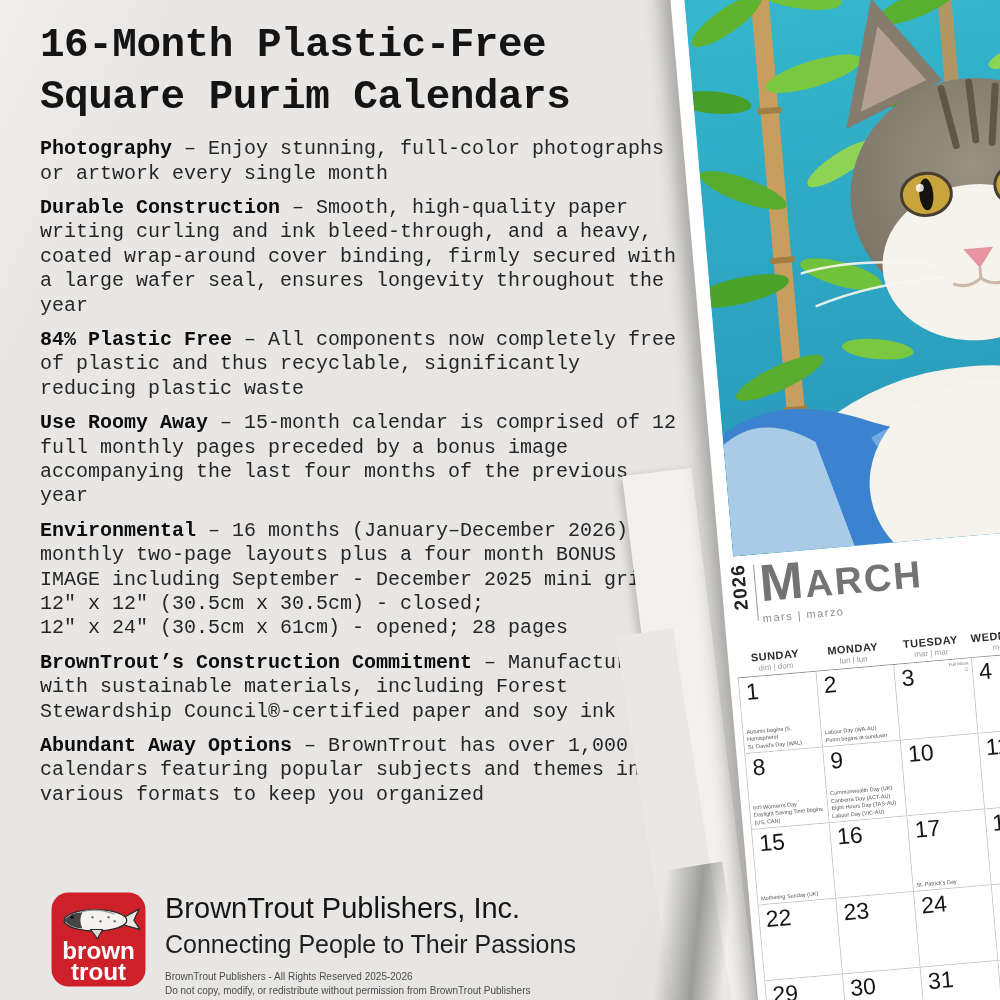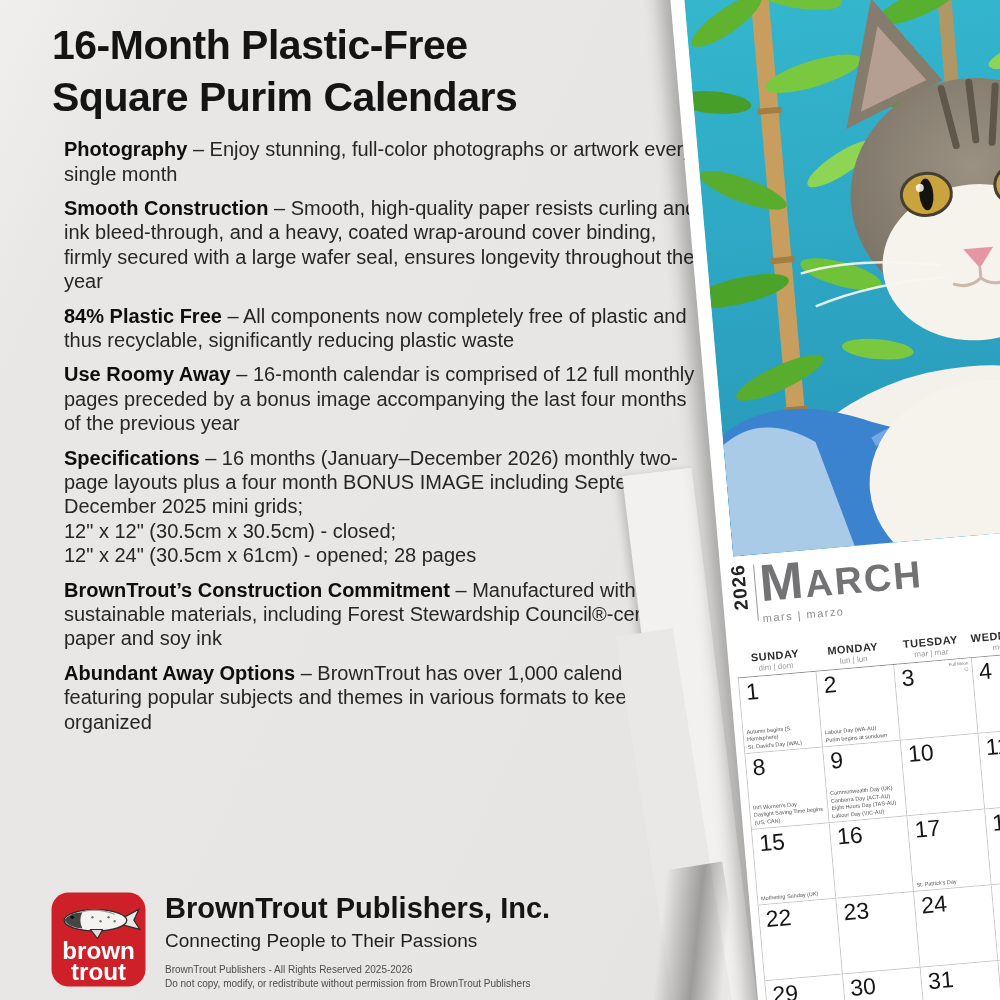--- a/index.html
+++ b/index.html
@@ -2,31 +2,31 @@
 <html><head>
 <meta charset="utf-8">
 <style>
   html,body{margin:0;padding:0;}
   body{
     width:1000px;height:1000px;position:relative;overflow:hidden;
     background:linear-gradient(115deg,#f0efed 0%,#e8e7e5 12%,#e7e6e4 55%,#e2e1df 100%);
     font-family:"Liberation Sans",sans-serif;
   }
   
-  .description{position:absolute;left:52px;top:20px;width:648px;color:#232323;}
+  .description{position:absolute;left:40px;top:20px;width:648px;color:#232323;font-family:Liberation Mono, monospace;}
   .page-title{font-size:41px;line-height:1.26;font-weight:700;color:#141414;letter-spacing:-0.5px;margin:0 0 14px 0;}
-  .feature{font-size:20px;line-height:1.22;margin:0 0 10px 12px;color:#262626;}
+  .feature{font-size:20px;line-height:1.22;margin:0 0 10px 0;color:#262626;}
   .fh{font-weight:700;color:#0e0e0e;}
   .spec-line{font-size:20px;line-height:1.22;}
   
   .footer{position:absolute;left:50px;top:891px;width:645px;display:flex;gap:18px;align-items:flex-start;}
   .logo{width:97px;height:97px;flex:0 0 auto;}
   .footer-text{padding-top:2px;}
-  .company{font-size:29px;font-weight:700;color:#151515;line-height:1.1;}
-  .tagline{font-size:19px;color:#1f1f1f;margin-top:5px;}
+  .company{font-size:29px;font-weight:400;color:#151515;line-height:1.1;}
+  .tagline{font-size:25px;color:#1f1f1f;margin-top:5px;}
   .rights{font-size:10px;color:#4c4c4c;margin-top:11px;line-height:1.45;}
   .notice{font-size:10px;color:#4c4c4c;line-height:1.45;}
   
   .stack-a{position:absolute;left:656px;top:470px;width:70px;height:560px;background:#f2f1ef;
     transform:rotate(-7deg);box-shadow:-4px 2px 8px rgba(0,0,0,0.18);}
   .stack-b{position:absolute;left:648px;top:630px;width:58px;height:420px;background:#e9e8e6;transform:rotate(-9deg);}
   .stack-shadow{position:absolute;left:640px;top:868px;width:96px;height:170px;transform:rotate(-9deg);
     background:linear-gradient(105deg,rgba(0,0,0,0) 28%,rgba(50,50,50,0.42) 55%,rgba(0,0,0,0) 78%);}
   .product{position:absolute;left:668px;top:-28px;width:430px;height:1210px;background:#ffffff;
     transform:rotate(-5deg);transform-origin:0 0;box-shadow:-10px 4px 18px rgba(0,0,0,0.28);}
@@ -62,33 +62,33 @@
   <h1 class="page-title">
     <span>16-Month Plastic-Free</span><br>
     <span>Square Purim Calendars</span>
   </h1>
 
   <p class="feature">
     <span class="fh">Photography</span>
     <span>– Enjoy stunning, full-color photographs or artwork every single month</span>
   </p>
   <p class="feature">
-    <span class="fh">Smooth Construction</span>
-    <span>– Smooth, high-quality paper resists curling and ink bleed-through, and a heavy, coated wrap-around cover binding, firmly secured with a large wafer seal, ensures longevity throughout the year</span>
+    <span class="fh">Durable Construction</span>
+    <span>– Smooth, high-quality paper writing curling and ink bleed-through, and a heavy, coated wrap-around cover binding, firmly secured with a large wafer seal, ensures longevity throughout the year</span>
   </p>
   <p class="feature">
     <span class="fh">84% Plastic Free</span>
     <span>– All components now completely free of plastic and thus recyclable, significantly reducing plastic waste</span>
   </p>
   <p class="feature">
     <span class="fh">Use Roomy Away</span>
-    <span>– 16-month calendar is comprised of 12 full monthly pages preceded by a bonus image accompanying the last four months of the previous year</span>
-  </p>
-  <p class="feature">
-    <span class="fh">Specifications</span>
+    <span>– 15-month calendar is comprised of 12 full monthly pages preceded by a bonus image accompanying the last four months of the previous year</span>
+  </p>
+  <p class="feature">
+    <span class="fh">Environmental</span>
     <span>– 16 months (January–December 2026) monthly two-page layouts plus a four month BONUS IMAGE including September - December 2025 mini grids;</span>
     <span class="spec-line" style="display:block">12" x 12" (30.5cm x 30.5cm) - closed;</span>
     <span class="spec-line" style="display:block">12" x 24" (30.5cm x 61cm) - opened; 28 pages</span>
   </p>
   <p class="feature">
     <span class="fh">BrownTrout’s Construction Commitment</span>
     <span>– Manufactured with sustainable materials, including Forest Stewardship Council®-certified paper and soy ink</span>
   </p>
   <p class="feature">
     <span class="fh">Abundant Away Options</span>

